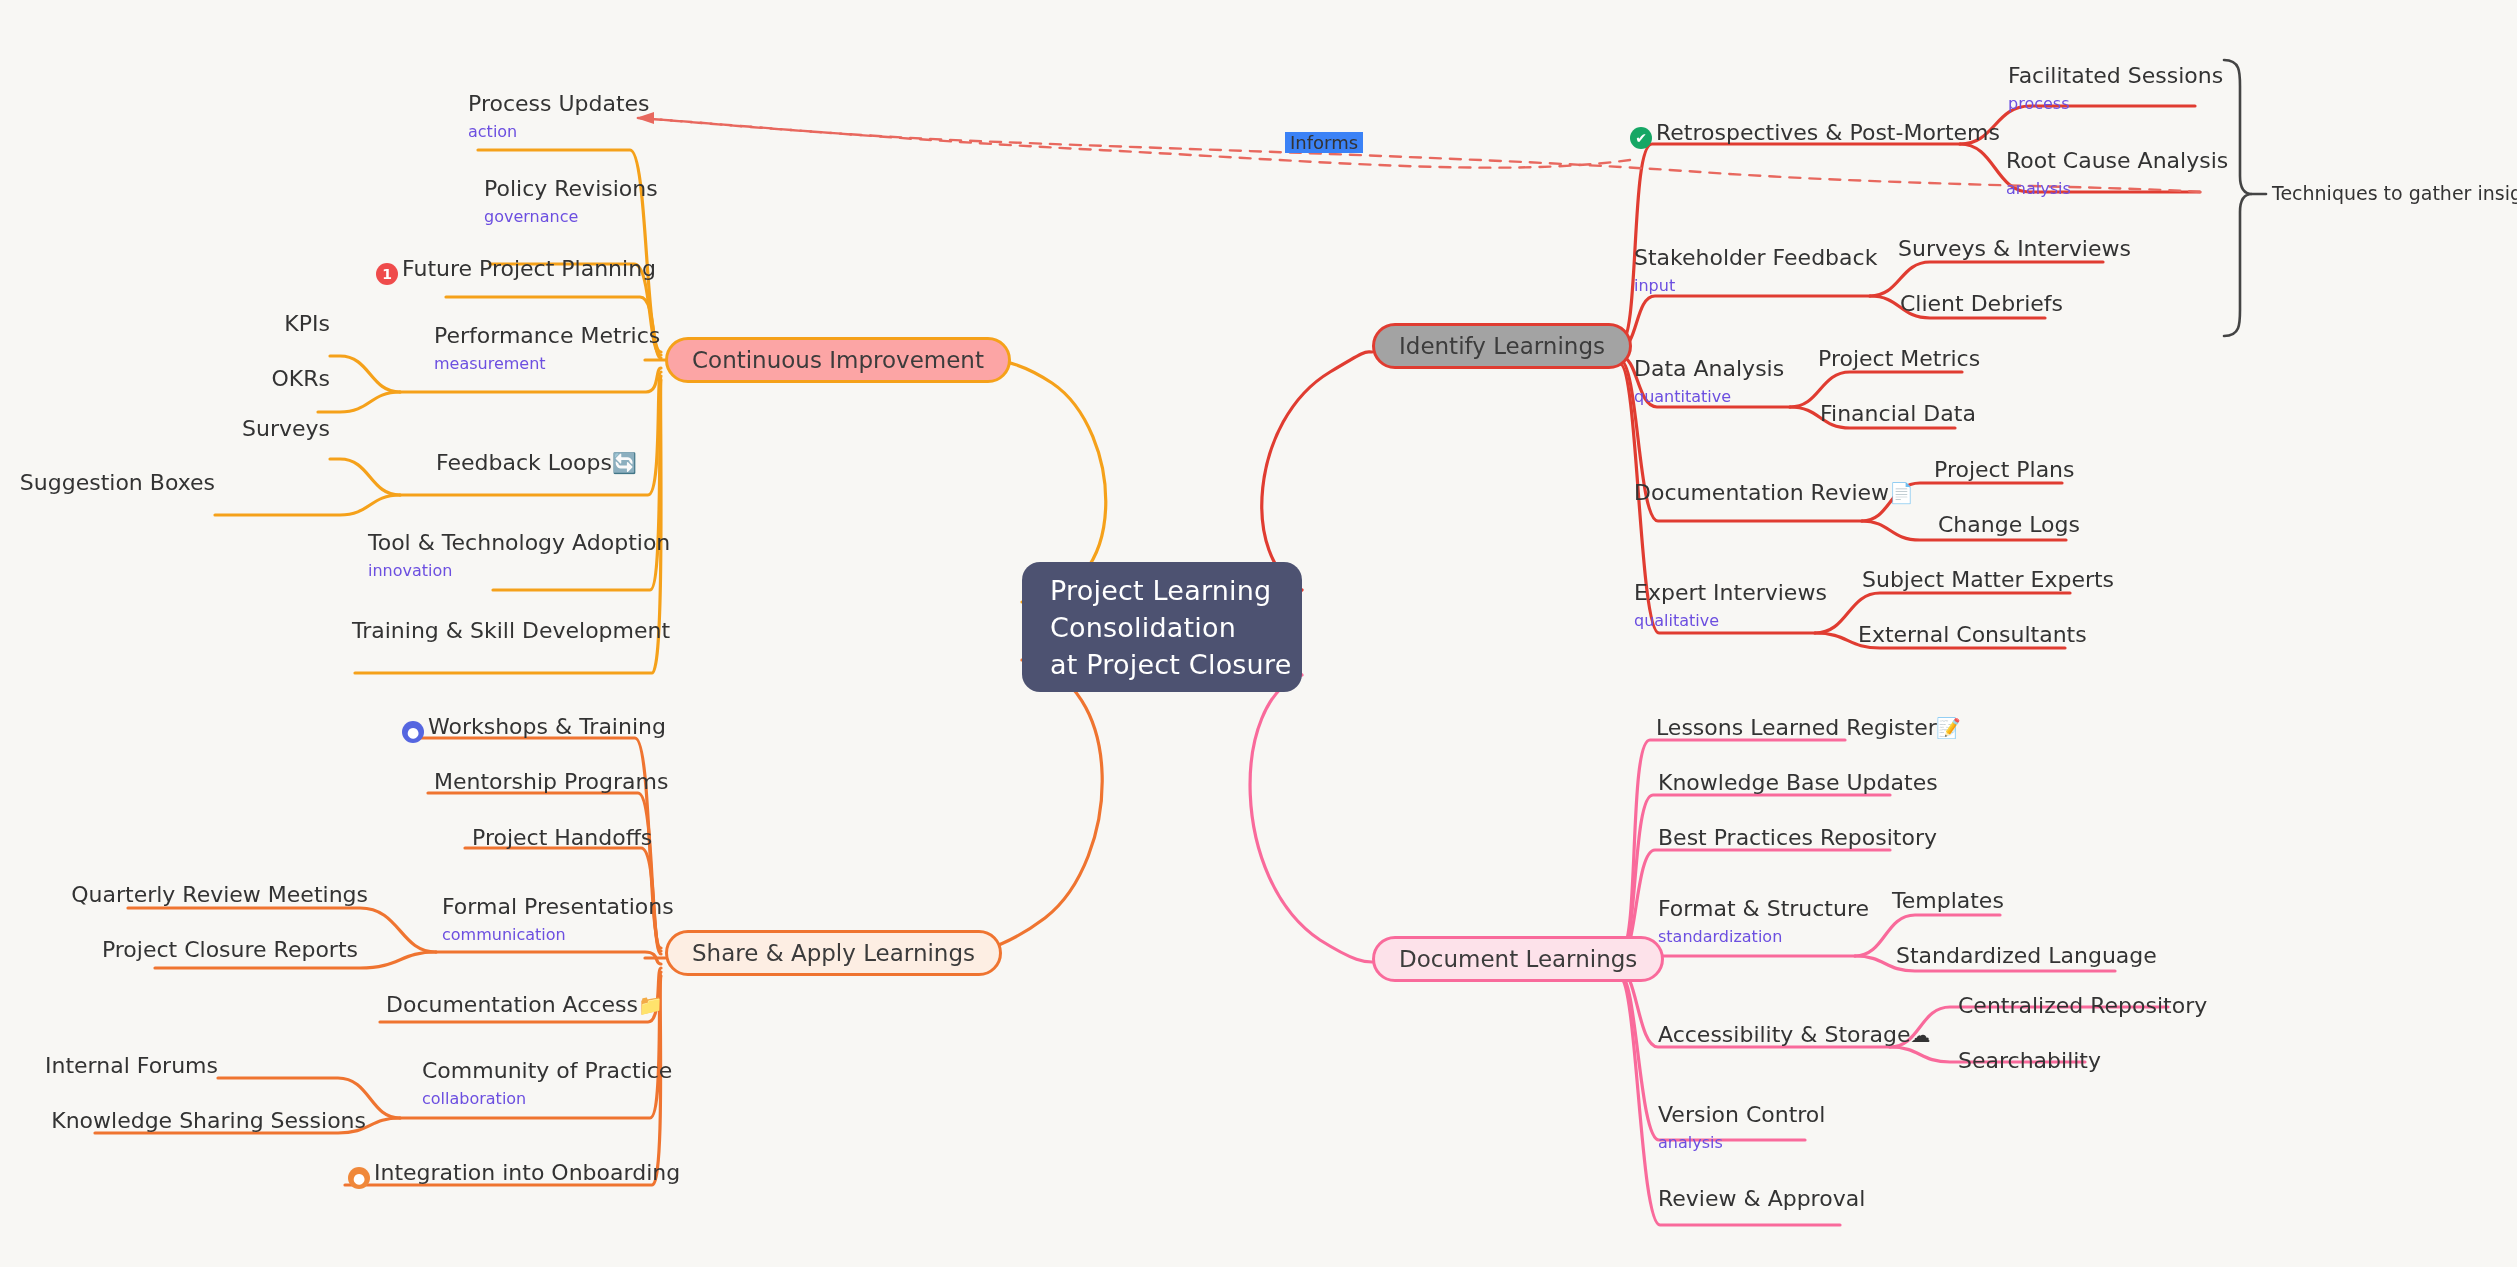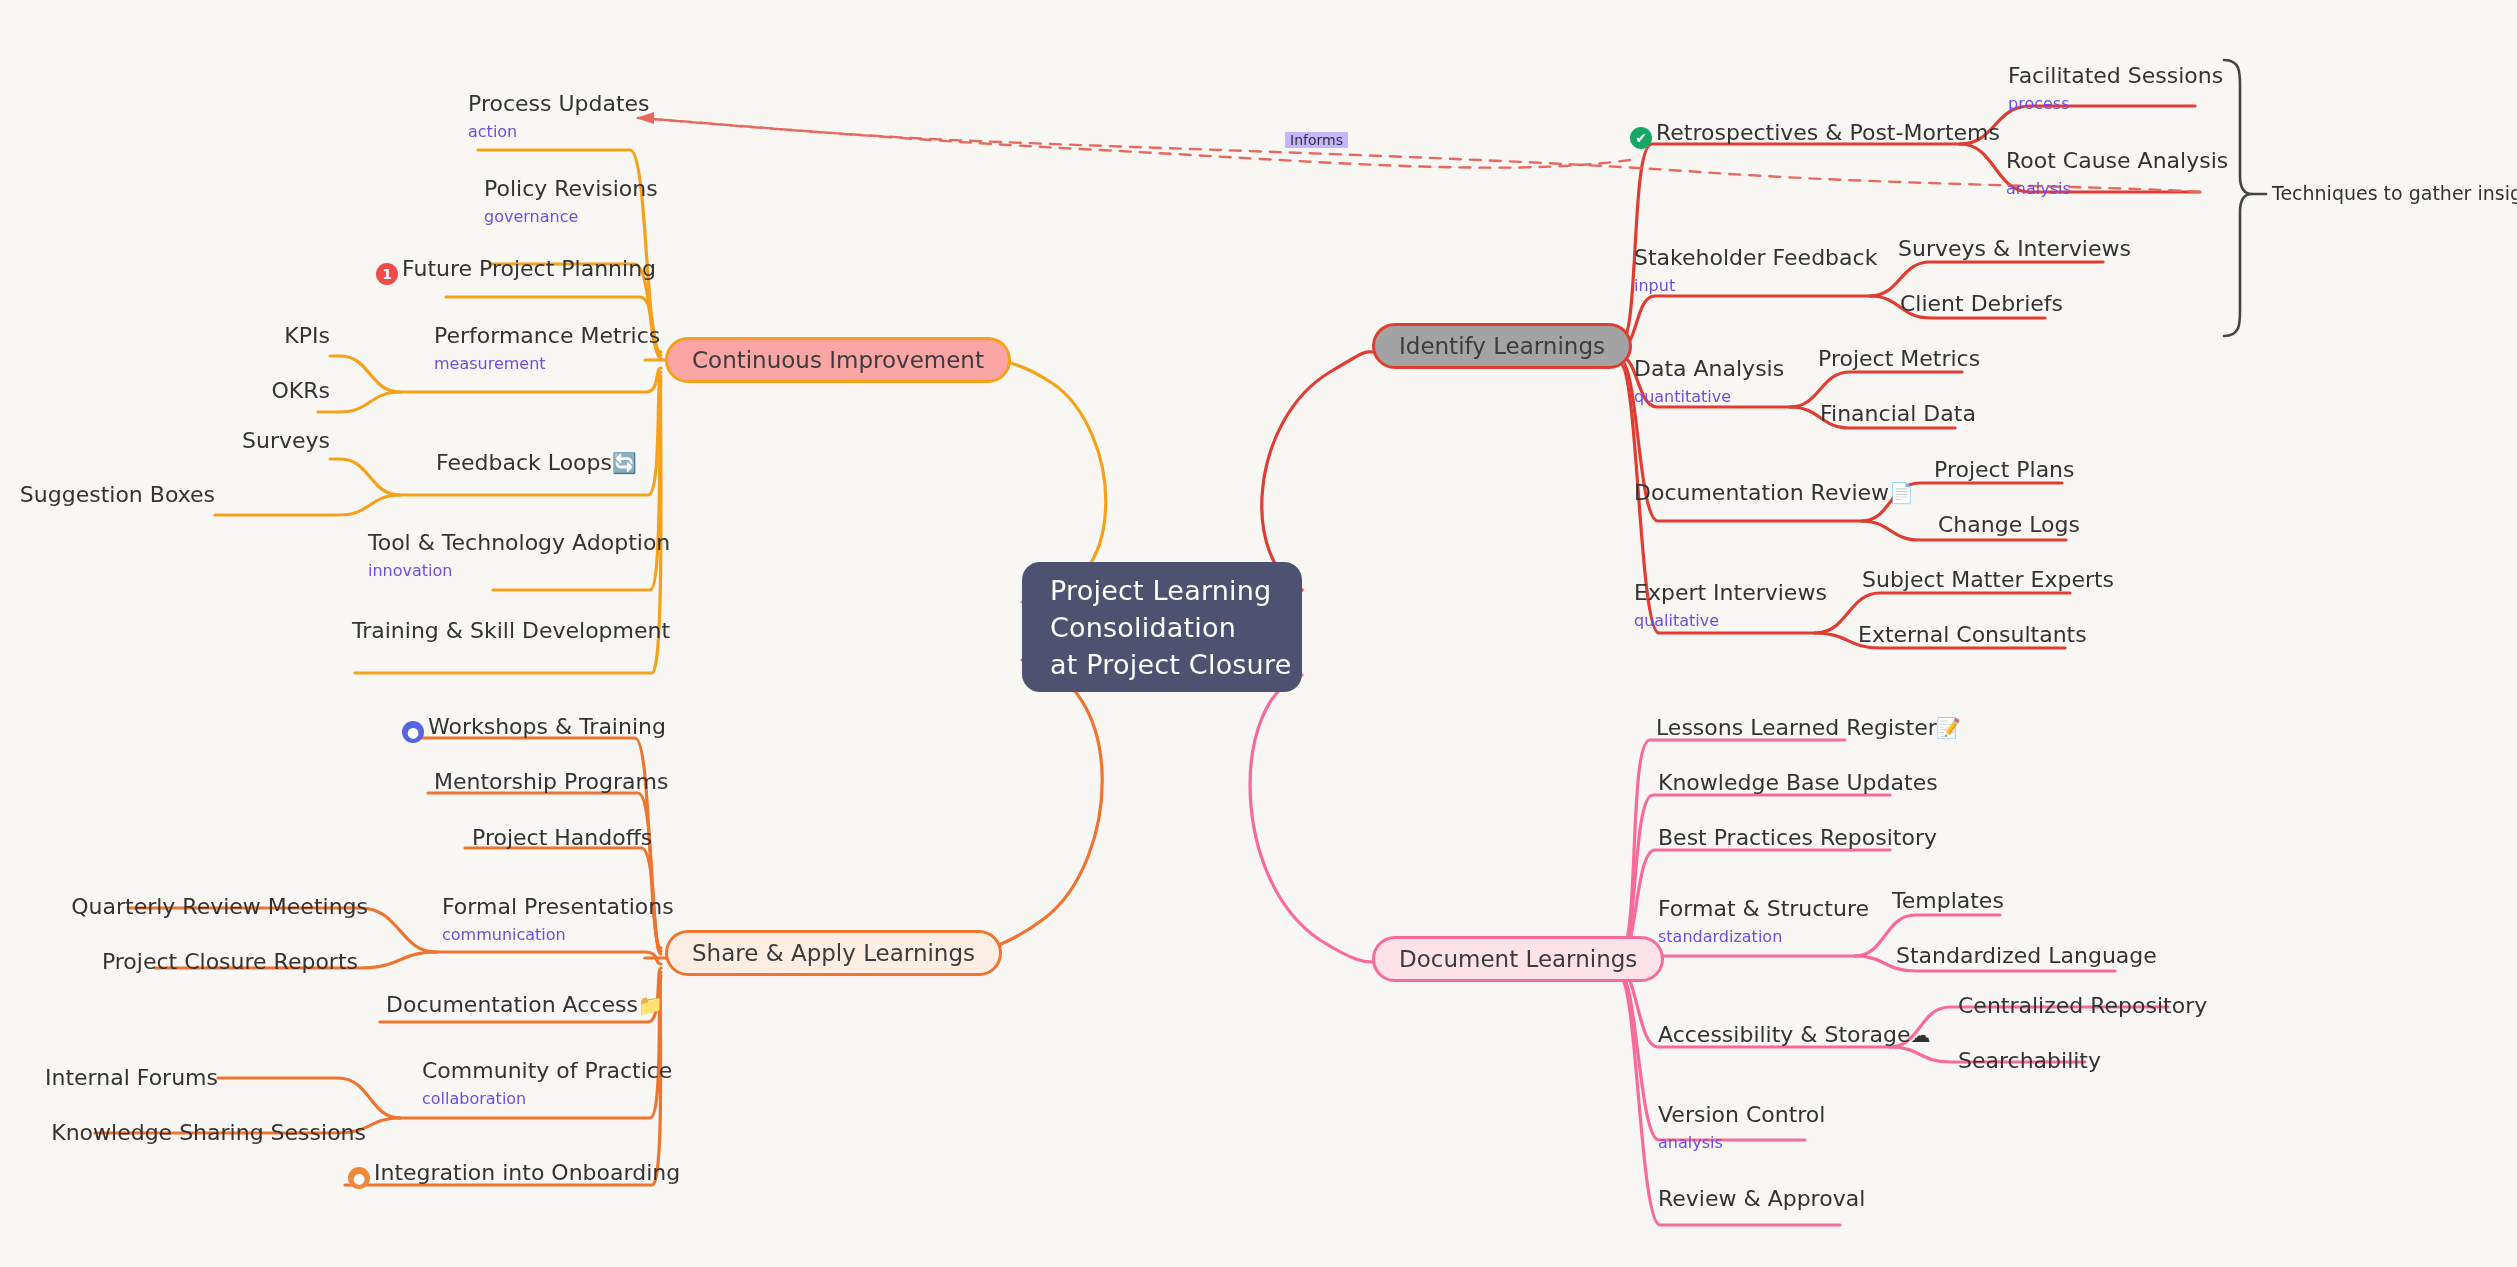--- a/index.html
+++ b/index.html
@@ -32,34 +32,34 @@
     padding:0 24px;box-sizing:border-box;font-size:23px;color:#3c3c3c;
   }
   .pill-ci{left:665px;top:337px;border-color:#f5a11a;background:#fca5a5;}
   .pill-il{left:1372px;top:323px;border-color:#e03c31;background:#a3a3a3;}
   .pill-sa{left:665px;top:930px;border-color:#ef7430;background:#fdeee3;}
   .pill-dl{left:1372px;top:936px;border-color:#f96a9b;background:#fde2ea;}
 
   
   .leaf{font-size:22px;color:#333333;line-height:1;}
   .leaf .tag{display:block;font-size:16px;color:#6c4fe0;margin-top:9px;}
-  .leaf.ta-r{text-align:right;margin-top:12px;}
+  .leaf.ta-r{text-align:right;}
   .leaf .ic{font-size:20px;}
   .leaf .glyph{
     display:inline-block;width:22px;height:22px;border-radius:50%;
     color:#fff;font-size:14px;line-height:22px;text-align:center;
     vertical-align:-3px;font-weight:bold;margin-right:4px;
   }
   .g-red{background:#ef4b4b;}
   .g-green{background:#16a765;}
   .g-blue{background:#5566e0;}
   .g-orange{background:#f0883a;}
 
   .annot{position:absolute;font-size:19px;color:#333;white-space:nowrap;}
-  .edge-label{position:absolute;font-size:14px;color:#333;background:#c4b5fd;padding:0 5px;}
+  .edge-label{position:absolute;font-size:18px;color:#333;background:#3b82f6;padding:0 5px;}
 </style>
 </head>
 <body>
 
 <div id="stage">
 
   <svg class="wires" viewBox="0 0 2517 1267">
     <g fill="none" stroke-width="3.2" stroke-linecap="round">
 
       <path d="M1022 600 C 1000 560, 1160 420, 1110 360 C 1070 300, 960 372, 935 360" stroke="#f5a11a" style="display:none"></path>

